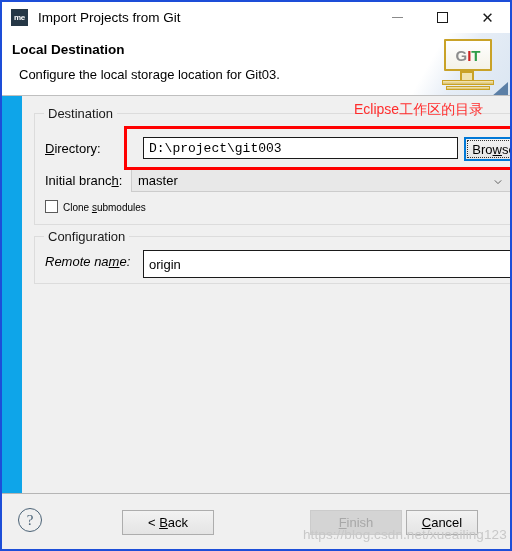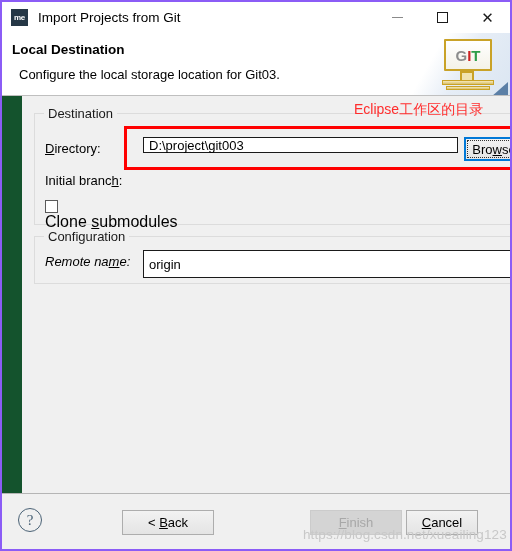--- a/index.html
+++ b/index.html
@@ -9,22 +9,22 @@
     font-family: "Liberation Sans", sans-serif;
     background: #ffffff;
     overflow: hidden;
   }
 
   
   .window {
     position: absolute;
     left: 0; top: 0;
     width: 512px; height: 551px;
-    border: 2px solid #8b5cf6;
-    background: #14532d;
+    border: 2px solid #1d4ed8;
+    background: #0ea5e9;
     overflow: hidden;
   }
 
   
   .titlebar {
     position: absolute;
     left: 0; top: 0; right: 0;
     height: 31px;
     background: #ffffff;
     display: flex;
@@ -244,24 +244,23 @@
   .combo .chev {
     position: absolute;
     right: 9px; top: 50%;
     margin-top: -3px;
     width: 8px; height: 8px;
   }
 
   .checkbox-row {
     position: absolute;
     display: flex;
-    align-items: flex-start;
-    font-size: 16px;
-    color: #000000;
-    flex-direction: column;
+    align-items: flex-end;
+    font-size: 10px;
+    color: #000000;
   }
   .checkbox-box {
     width: 13px; height: 13px;
     border: 1px solid #5a5a5a;
     background: #ffffff;
     margin-right: 5px;
     flex: 0 0 auto;
   }
 
   
@@ -358,30 +357,36 @@
 
   <div class="body-area">
 
     <div class="groupbox" id="group-destination">
       <div class="group-legend">Destination</div>
 
       <div class="field-label" style="left:10px; top:27px;">
         <span class="u">D</span><span>irectory:</span>
       </div>
 
-      <div class="textinput" style="left:108px; top:23px; width:315px; height:16px;">D:\project\git003</div>
+      <div class="textinput" style="left:108px; top:23px; width:315px; height:22px;font-family:Liberation Mono, monospace;">D:\project\git003</div>
 
       <div class="btn focused" style="left:429px; top:23px; width:60px; height:24px;">
         <span class="focusring"></span>
         <span><span>Bro</span><span class="u">w</span><span>se</span></span>
       </div>
 
       <div class="field-label" style="left:10px; top:59px;">
         <span>Initial branc</span><span class="u">h</span><span>:</span>
       </div>
+      <div class="combo" style="left:96px; top:55px; width:381px; height:23px;">
+        <span>master</span>
+        <svg class="chev" viewBox="0 0 10 10">
+          <path d="M1 3 L5 7 L9 3" fill="none" stroke="#5a5a5a" stroke-width="1.2"></path>
+        </svg>
+      </div>
 
       <div class="checkbox-row" style="left:10px; top:86px;">
         <span class="checkbox-box"></span>
         <span><span>Clone </span><span class="u">s</span><span>ubmodules</span></span>
       </div>
     </div>
 
     <div class="groupbox" id="group-configuration">
       <div class="group-legend">Configuration</div>
 

